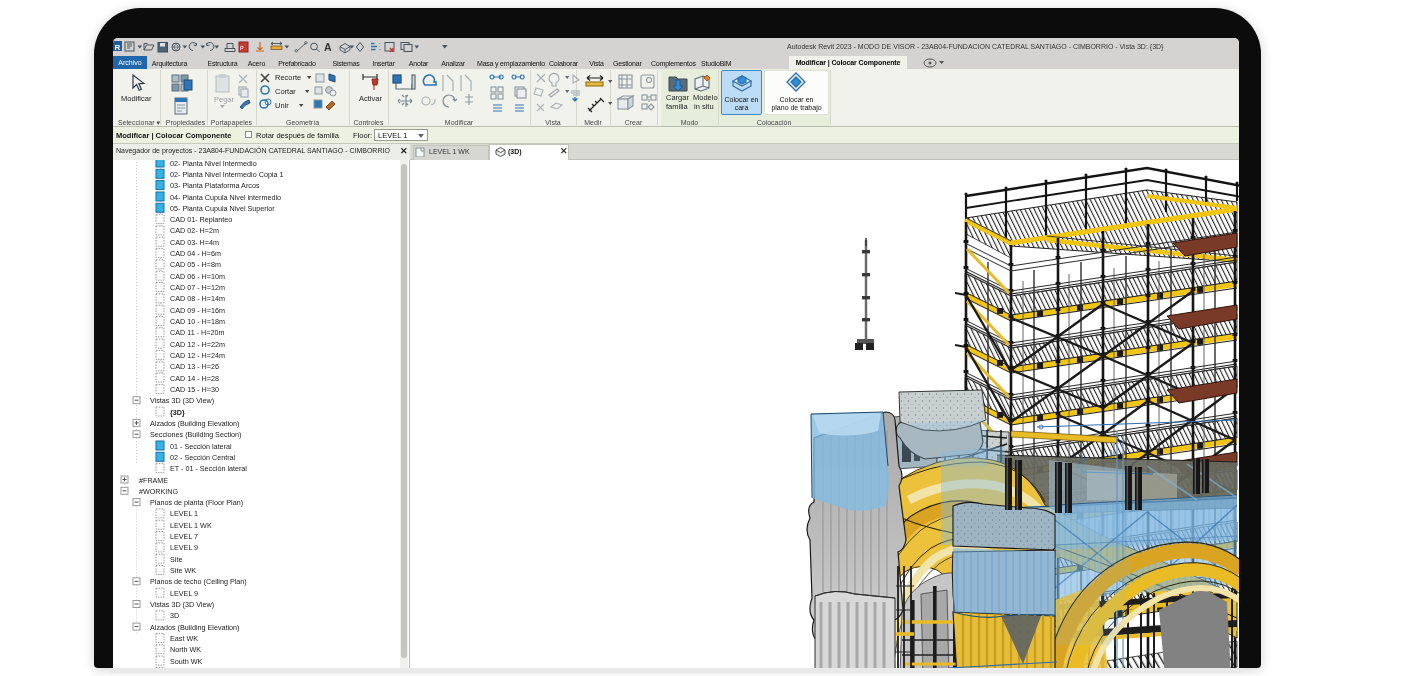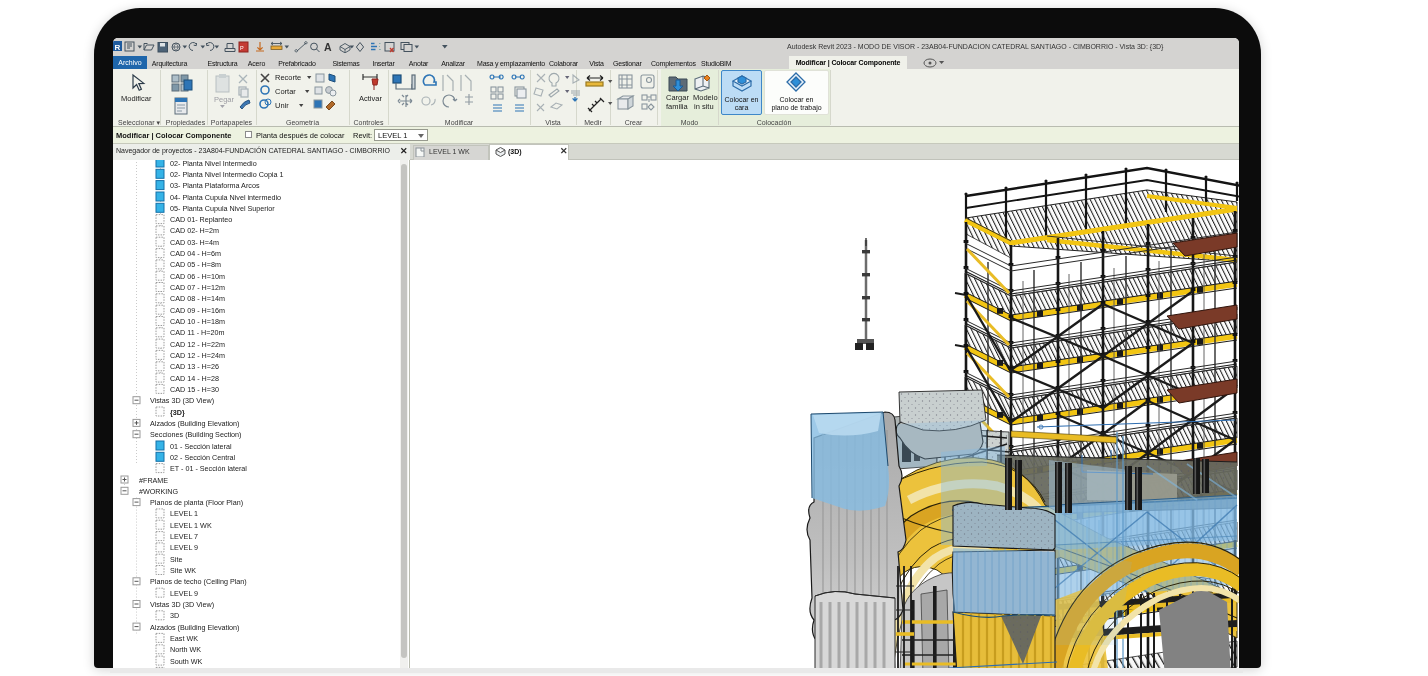--- a/index.html
+++ b/index.html
@@ -266,22 +266,22 @@
   <path d="M75 2 l9 9 l-9 9 l-9 -9 z"></path>
   <path d="M75 6 l5 5 l-5 5 l-5 -5 z" fill="#2e8fd8"></path>
  </g>
 </svg>
 <div class="abs" style="left:608px;top:58px;width:41px;text-align:center;font-size:7px;line-height:8px;color:#111">Colocar en<br>cara</div>
 <div class="abs" style="left:651px;top:58px;width:65px;text-align:center;font-size:7px;line-height:8px;color:#111">Colocar en<br>plano de trabajo</div>
 
 <div class="abs" style="left:0;top:89px;width:1126px;height:17px;background:#edf2e0;border-bottom:1px solid #c6c9bc"></div>
 <div class="abs" style="left:3px;top:93px;font-size:7.5px;color:#111;white-space:nowrap"><b>Modificar | Colocar Componente</b></div>
 <div class="abs" style="left:132px;top:93px;width:7px;height:7px;background:#fff;border:1px solid #8a8a8a"></div>
-<div class="abs" style="left:143px;top:93px;font-size:7.5px;color:#111;white-space:nowrap">Planta después de colocar</div>
-<div class="abs" style="left:240px;top:93px;font-size:7.5px;color:#111">Revit:</div>
+<div class="abs" style="left:143px;top:93px;font-size:7.5px;color:#111;white-space:nowrap">Rotar después de familia</div>
+<div class="abs" style="left:240px;top:93px;font-size:7.5px;color:#111">Floor:</div>
 <div class="abs" style="left:261px;top:91px;width:54px;height:12px;background:#fff;border:1px solid #979a8e;font-size:7.5px;color:#111;padding:1px 0 0 3px">LEVEL 1</div>
 <svg class="abs" style="left:303px;top:94px" width="10" height="8">
       <path d="M2 2 l3 4 l3 -4 z" fill="#666"></path>
     </svg>
 
 <div class="abs" style="left:0;top:106px;width:1126px;height:16px;background:#eceeea"></div>
 <div class="abs" style="left:297px;top:106px;width:829px;height:16px;background:#d7d9d2;border-bottom:1px solid #c0c2ba"></div>
 <div class="abs" style="left:3px;top:109px;font-size:7px;color:#222;white-space:nowrap">Navegador de proyectos - 23A804-FUNDACIÓN CATEDRAL SANTIAGO - CIMBORRIO</div>
 <div class="abs" style="left:287px;top:108px;font-size:9px;color:#222;font-weight:bold">✕</div>
 <div class="abs" style="left:300px;top:107px;width:76px;height:15px;background:#d6d6d3;border:1px solid #c2c4bc;border-bottom:none"></div>

